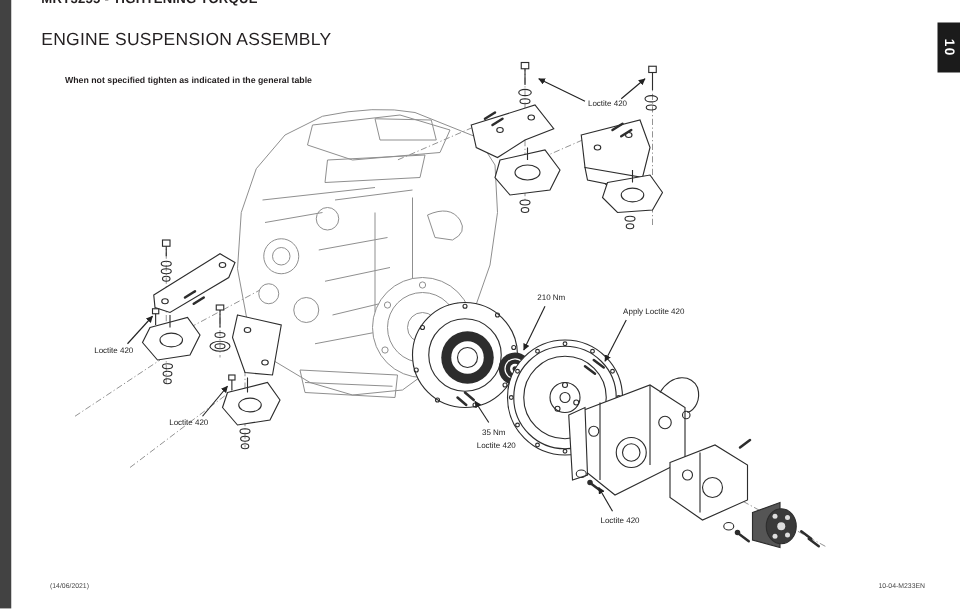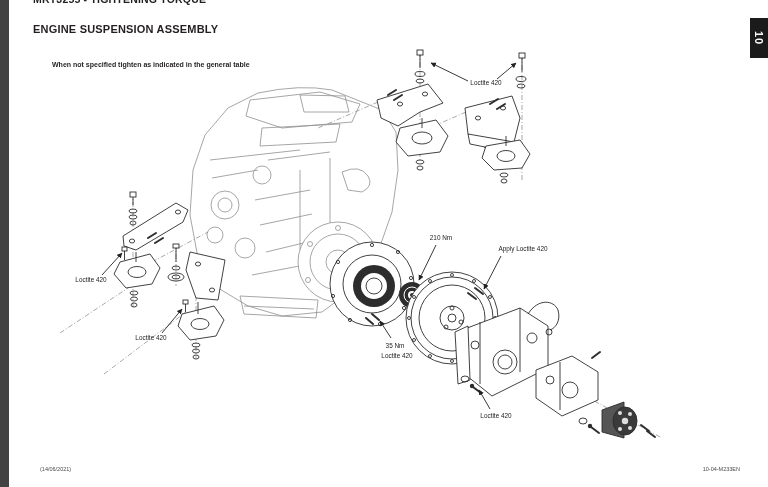--- a/index.html
+++ b/index.html
@@ -1,21 +1,21 @@
 <!DOCTYPE html>
 <html><head>
 <meta charset="utf-8">
 <style>
   html,body{margin:0;padding:0;background:#ffffff;}
   .page{position:relative;width:768px;height:487px;background:#ffffff;overflow:hidden;
         font-family:"Liberation Sans",sans-serif;color:#231f20;}
   .edge-strip{position:absolute;left:0;top:0;width:9px;height:487px;background:#424242;}
   .running-title{position:absolute;left:33px;top:-7px;font-size:10.5px;font-weight:bold;
         letter-spacing:.2px;white-space:nowrap;}
-  .section-title{position:absolute;left:33px;top:23px;font-size:11px;font-weight:bold;
+  .section-title{position:absolute;left:33px;top:23px;font-size:14px;font-weight:normal;
         letter-spacing:.2px;white-space:nowrap;}
   .note{position:absolute;left:52px;top:61px;font-size:7px;font-weight:bold;white-space:nowrap;}
   .chapter-tab{position:absolute;left:750px;top:18px;width:18px;height:40px;background:#1b1b1b;
         display:flex;align-items:center;justify-content:center;}
   .chapter-tab span{color:#ffffff;font-size:11px;font-weight:bold;writing-mode:vertical-rl;
         letter-spacing:1px;}
   .footer-date{position:absolute;left:40px;top:466px;font-size:5.5px;color:#4a4a4a;}
   .footer-code{position:absolute;left:690px;top:466px;width:50px;text-align:right;
         font-size:5.5px;color:#4a4a4a;}
   svg text.lbl{font-family:"Liberation Sans",sans-serif;font-size:6.4px;fill:#222222;}

